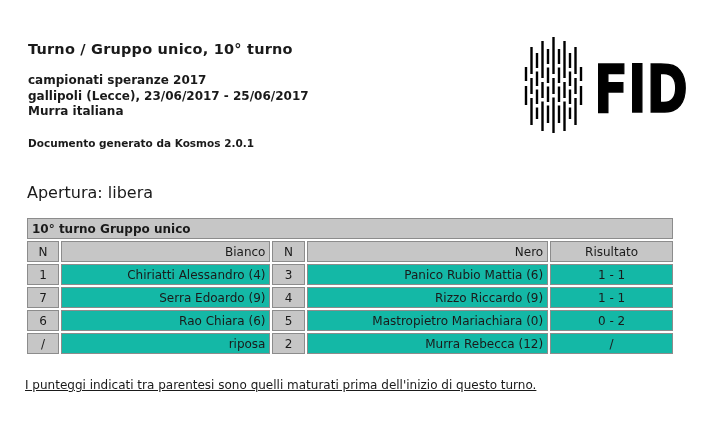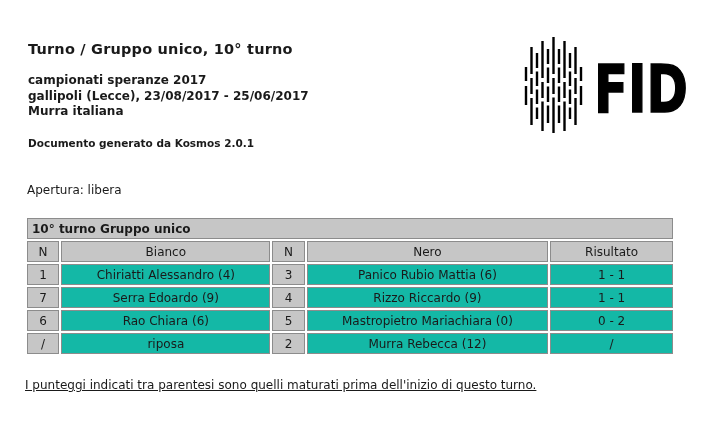--- a/index.html
+++ b/index.html
@@ -4,49 +4,49 @@
 <style>
   html,body { margin:0; padding:0; background:#ffffff; }
   .page {
     position:relative; width:708px; height:440px; background:#ffffff;
     font-family:"DejaVu Sans","Liberation Sans",sans-serif; color:#1a1a1a;
     overflow:hidden;
   }
   .page-title { position:absolute; left:28px; top:41px; font-size:14.5px; font-weight:bold; letter-spacing:0.2px; }
   .event-details { position:absolute; left:28px; top:73px; font-size:12px; font-weight:bold; line-height:15.5px; }
   .generator-note { position:absolute; left:28px; top:137px; font-size:10.5px; font-weight:bold; }
-  .apertura { position:absolute; left:27px; top:183px; font-size:12px; }
+  .apertura { position:absolute; left:27px; top:183px; font-size:16px; }
   .logo { position:absolute; left:523px; top:36px; width:168px; height:98px; }
 
   table.pairings {
     position:absolute; left:25px; top:216px; width:650px;
     border-collapse:separate; border-spacing:2px; table-layout:fixed;
     font-size:12px; background:#ffffff;
   }
   table.pairings td {
     border:1px solid #8c8c8c; height:19px; padding:0 4px;
     overflow:hidden; white-space:nowrap; color:#1a1a1a;margin-top:24px;
   }
   td.gray  { background:#c6c6c6; }
   td.white { background:#14b8a6; }
   td.tbl-title { font-weight:bold; text-align:left; padding-left:6px; }
   td.center { text-align:center; }
-  td.name { text-align:center; padding-left:6px; }
+  td.name { text-align:right; padding-left:6px; }
   .footer-note { position:absolute; left:25px; top:378px; font-size:12px;text-decoration:underline; }
 </style>
 </head>
 <body>
 
 <div class="page">
 
   <div class="page-title">Turno / Gruppo unico, 10° turno</div>
 
   <div class="event-details">
     <div>campionati speranze 2017</div>
-    <div>gallipoli (Lecce), 23/08/2017 - 25/06/2017</div>
+    <div>gallipoli (Lecce), 23/06/2017 - 25/06/2017</div>
     <div>Murra italiana</div>
   </div>
 
   <div class="generator-note">Documento generato da Kosmos 2.0.1</div>
 
   <div class="logo">
     <svg width="168" height="98" viewBox="0 0 168 98" xmlns="http://www.w3.org/2000/svg">
       <g stroke="#000000" stroke-width="2.4" fill="none">
         <path d="M3 31V45M3 50V69"></path>
         <path d="M8.5 11V38M8.5 42V58M8.5 62V89"></path>

